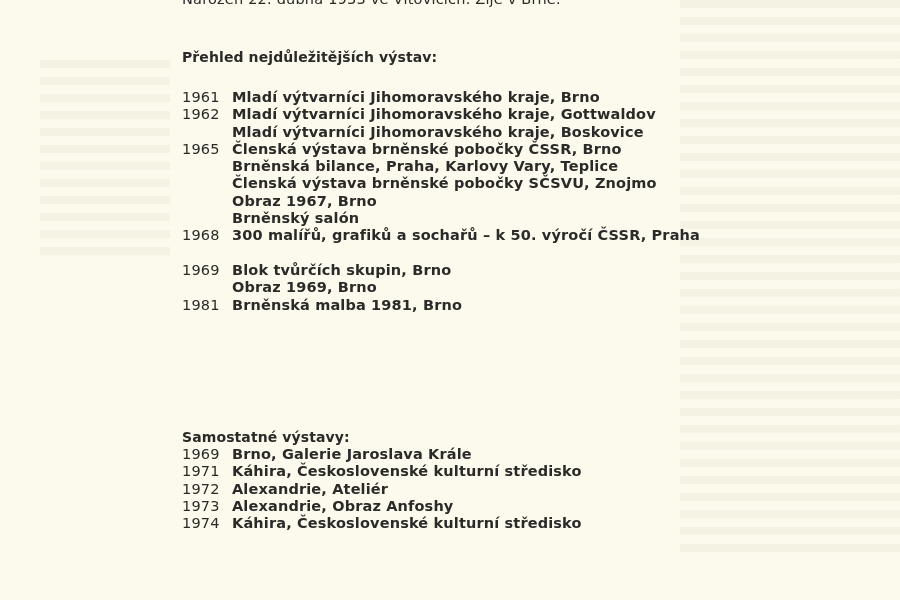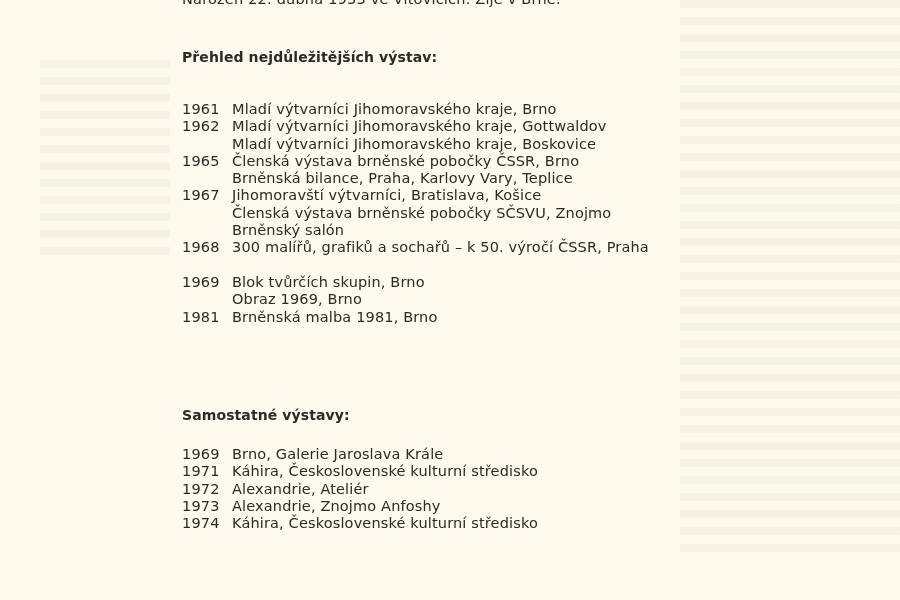--- a/index.html
+++ b/index.html
@@ -59,37 +59,38 @@
       font-size: 14.5px;
       white-space: nowrap;
       letter-spacing: 0.15px;
     }
     .year {
       width: 50px;
       flex: 0 0 50px;
     }
     .text {
       flex: 1 1 auto;
+      font-weight: bold;
     }
   </style>
 </head>
 <body>
 
 <div class="page">
 
   <div class="bleed">
     <div class="blk" style="left:680px; top:0; width:220px; height:560px;"></div>
     <div class="blk" style="left:40px; top:60px; width:130px; height:200px;"></div>
   </div>
 
   <div class="intro">Narozen 22. dubna 1933 ve Vítovicích. Žije v Brně.</div>
 
   <div class="heading" style="top:49px;">Přehled nejdůležitějších výstav:</div>
 
-  <ul class="list" style="top:101px;">
+  <ul class="list" style="top:89px;">
     <li class="row">
         <span class="year">1961</span>
         <span class="text">Mladí výtvarníci Jihomoravského kraje, Brno</span>
       </li>
     <li class="row">
         <span class="year">1962</span>
         <span class="text">Mladí výtvarníci Jihomoravského kraje, Gottwaldov</span>
       </li>
     <li class="row">
         <span class="year"></span>
@@ -97,26 +98,26 @@
       </li>
     <li class="row">
         <span class="year">1965</span>
         <span class="text">Členská výstava brněnské pobočky ČSSR, Brno</span>
       </li>
     <li class="row">
         <span class="year"></span>
         <span class="text">Brněnská bilance, Praha, Karlovy Vary, Teplice</span>
       </li>
     <li class="row">
-        <span class="year">1967</span>
-        <span class="text">Jihomoravští výtvarníci, Bratislava, Košice</span>
+        <span class="year"></span>
+        <span class="text">Členská výstava brněnské pobočky SČSVU, Znojmo</span>
       </li>
     <li class="row">
         <span class="year"></span>
-        <span class="text">Členská výstava brněnské pobočky SČSVU, Znojmo</span>
+        <span class="text">Obraz 1967, Brno</span>
       </li>
     <li class="row">
         <span class="year"></span>
         <span class="text">Brněnský salón</span>
       </li>
     <li class="row">
         <span class="year">1968</span>
         <span class="text">300 malířů, grafiků a sochařů – k 50. výročí ČSSR, Praha</span>
       </li>
     <li class="row">
@@ -129,38 +130,38 @@
     <li class="row">
         <span class="year"></span>
         <span class="text">Obraz 1969, Brno</span>
       </li>
     <li class="row">
         <span class="year">1981</span>
         <span class="text">Brněnská malba 1981, Brno</span>
       </li>
   </ul>
 
-  <div class="heading" style="top:407px;">Samostatné výstavy:</div>
+  <div class="heading" style="top:429px;">Samostatné výstavy:</div>
 
   <ul class="list" style="top:446px;">
     <li class="row">
         <span class="year">1969</span>
         <span class="text">Brno, Galerie Jaroslava Krále</span>
       </li>
     <li class="row">
         <span class="year">1971</span>
         <span class="text">Káhira, Československé kulturní středisko</span>
       </li>
     <li class="row">
         <span class="year">1972</span>
         <span class="text">Alexandrie, Ateliér</span>
       </li>
     <li class="row">
         <span class="year">1973</span>
-        <span class="text">Alexandrie, Znojmo Anfoshy</span>
+        <span class="text">Alexandrie, Obraz Anfoshy</span>
       </li>
     <li class="row">
         <span class="year">1974</span>
         <span class="text">Káhira, Československé kulturní středisko</span>
       </li>
   </ul>
 
 </div>
 
 </body></html>

